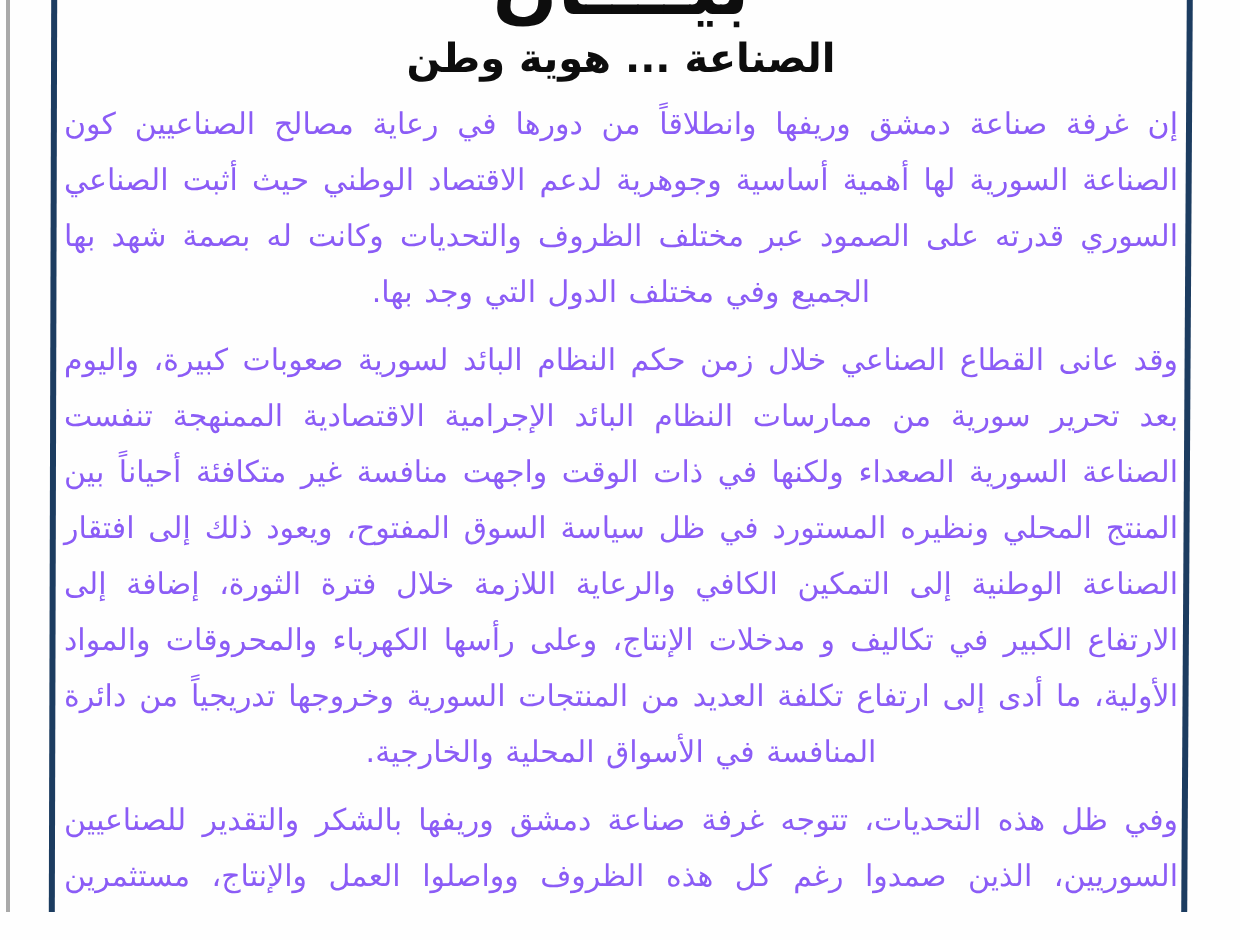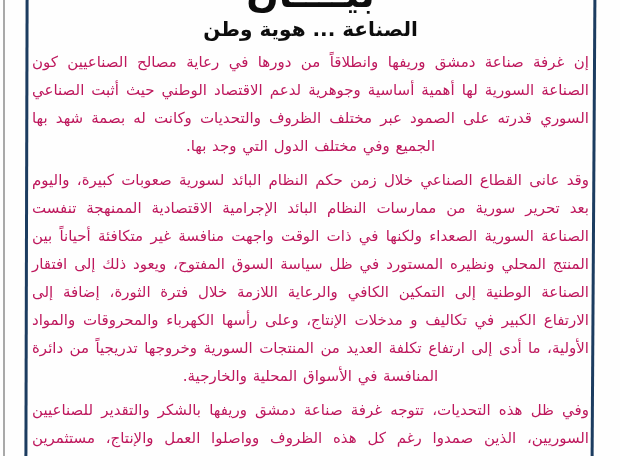--- a/index.html
+++ b/index.html
@@ -72,21 +72,21 @@
     text-align: center;
     color: #0d0d0d;
     line-height: 26px;
   }
   .body-text p {
     margin: 0 0 6px 0;
     font-size: 15px;
     line-height: 28px;
     text-align: justify;
     text-align-last: center;
-    color: #be185d;
+    color: #8b5cf6;
     word-spacing: 1px;
   }
 </style>
 </head>
 <body>
 
 <div class="page">
 
   <div class="scan-edge"></div>
   <div class="frame-left"></div>

